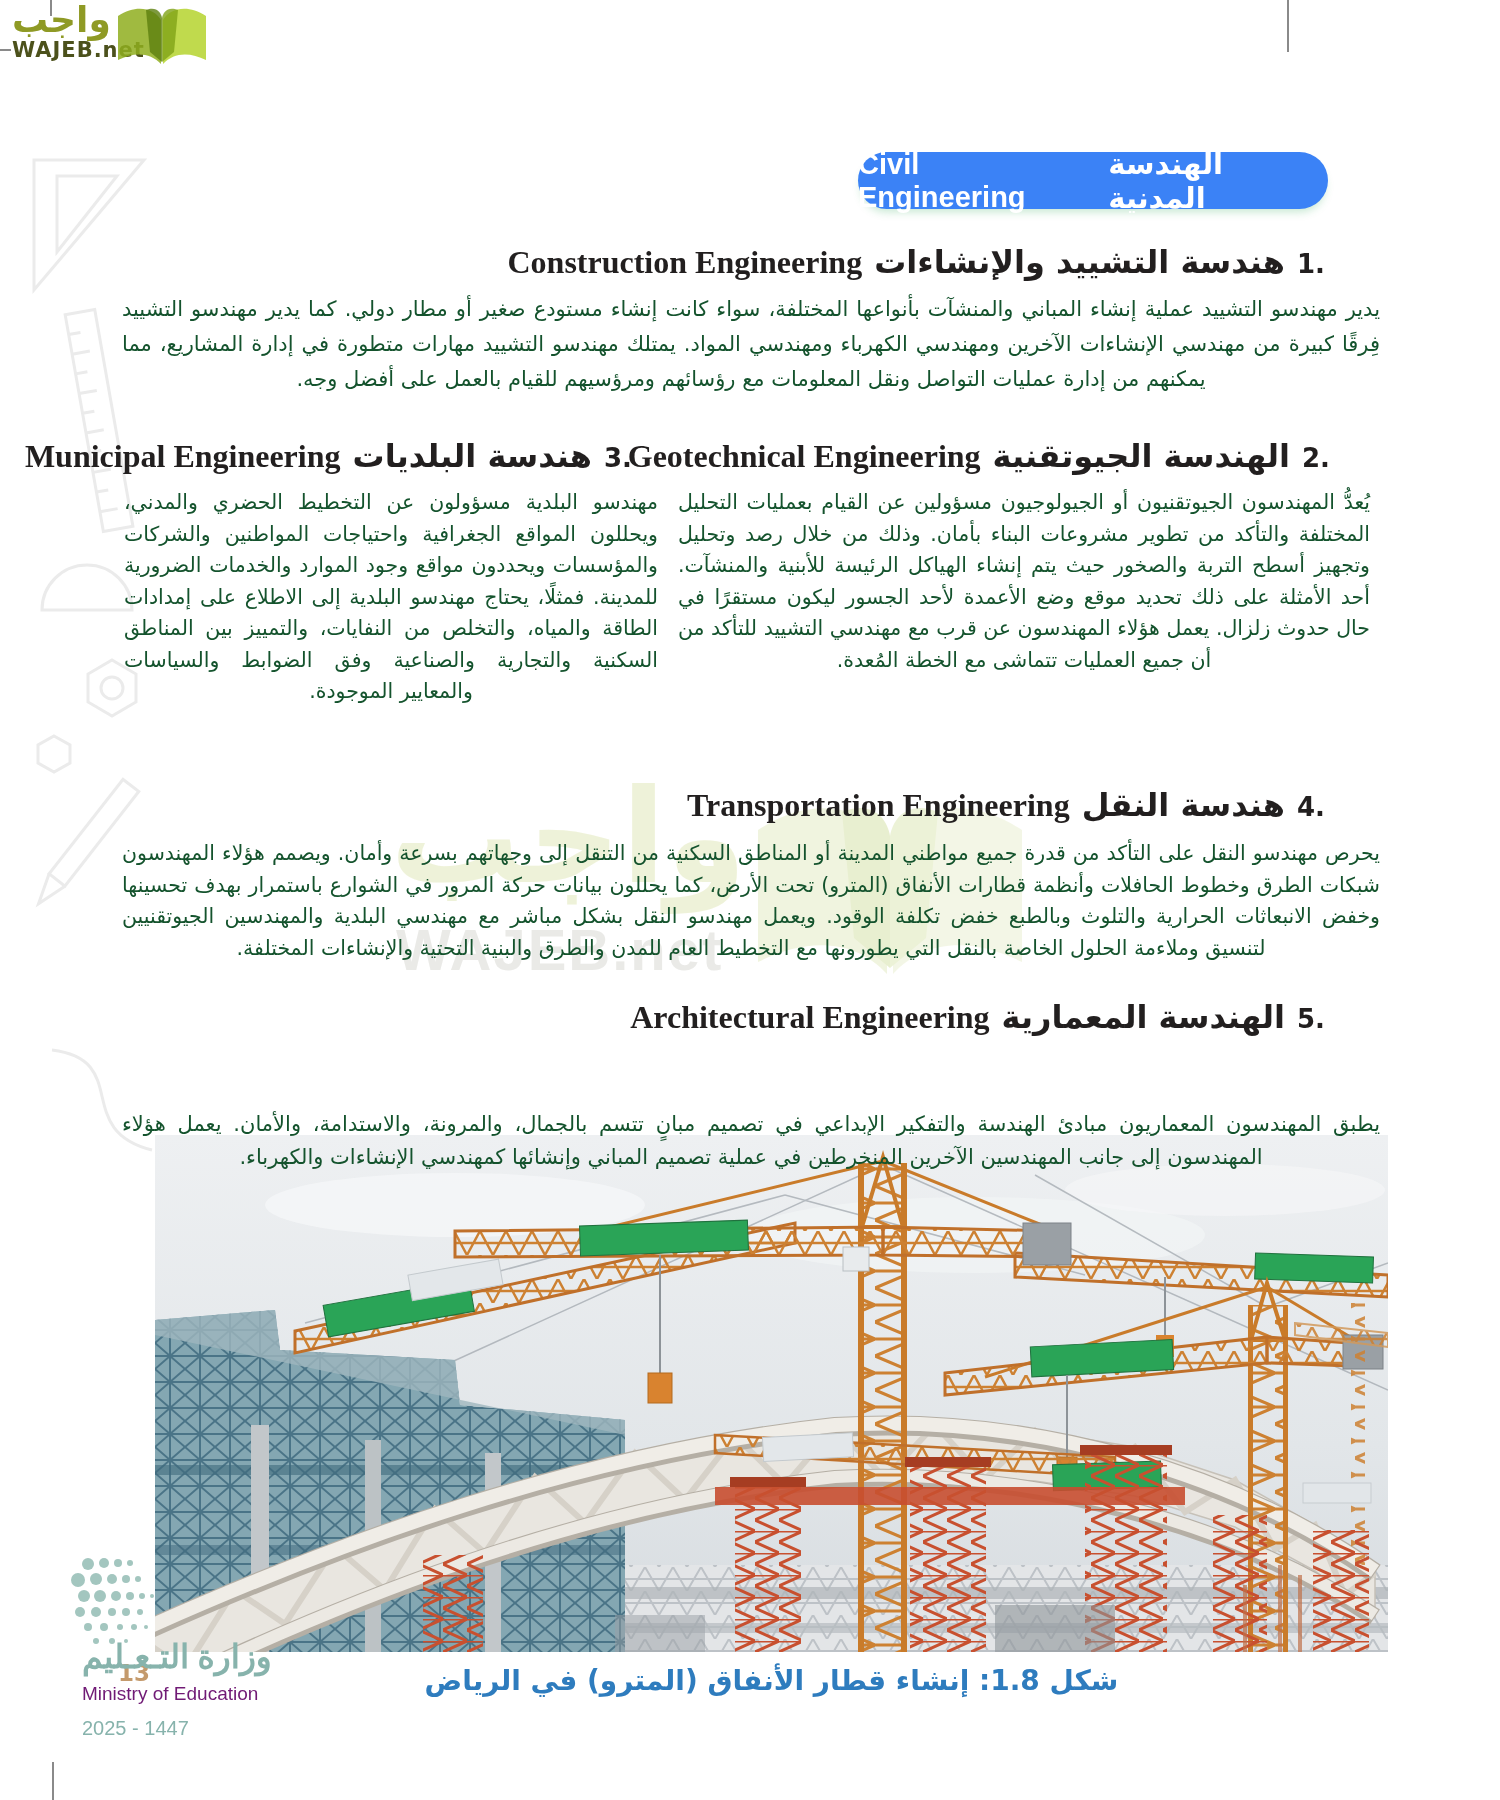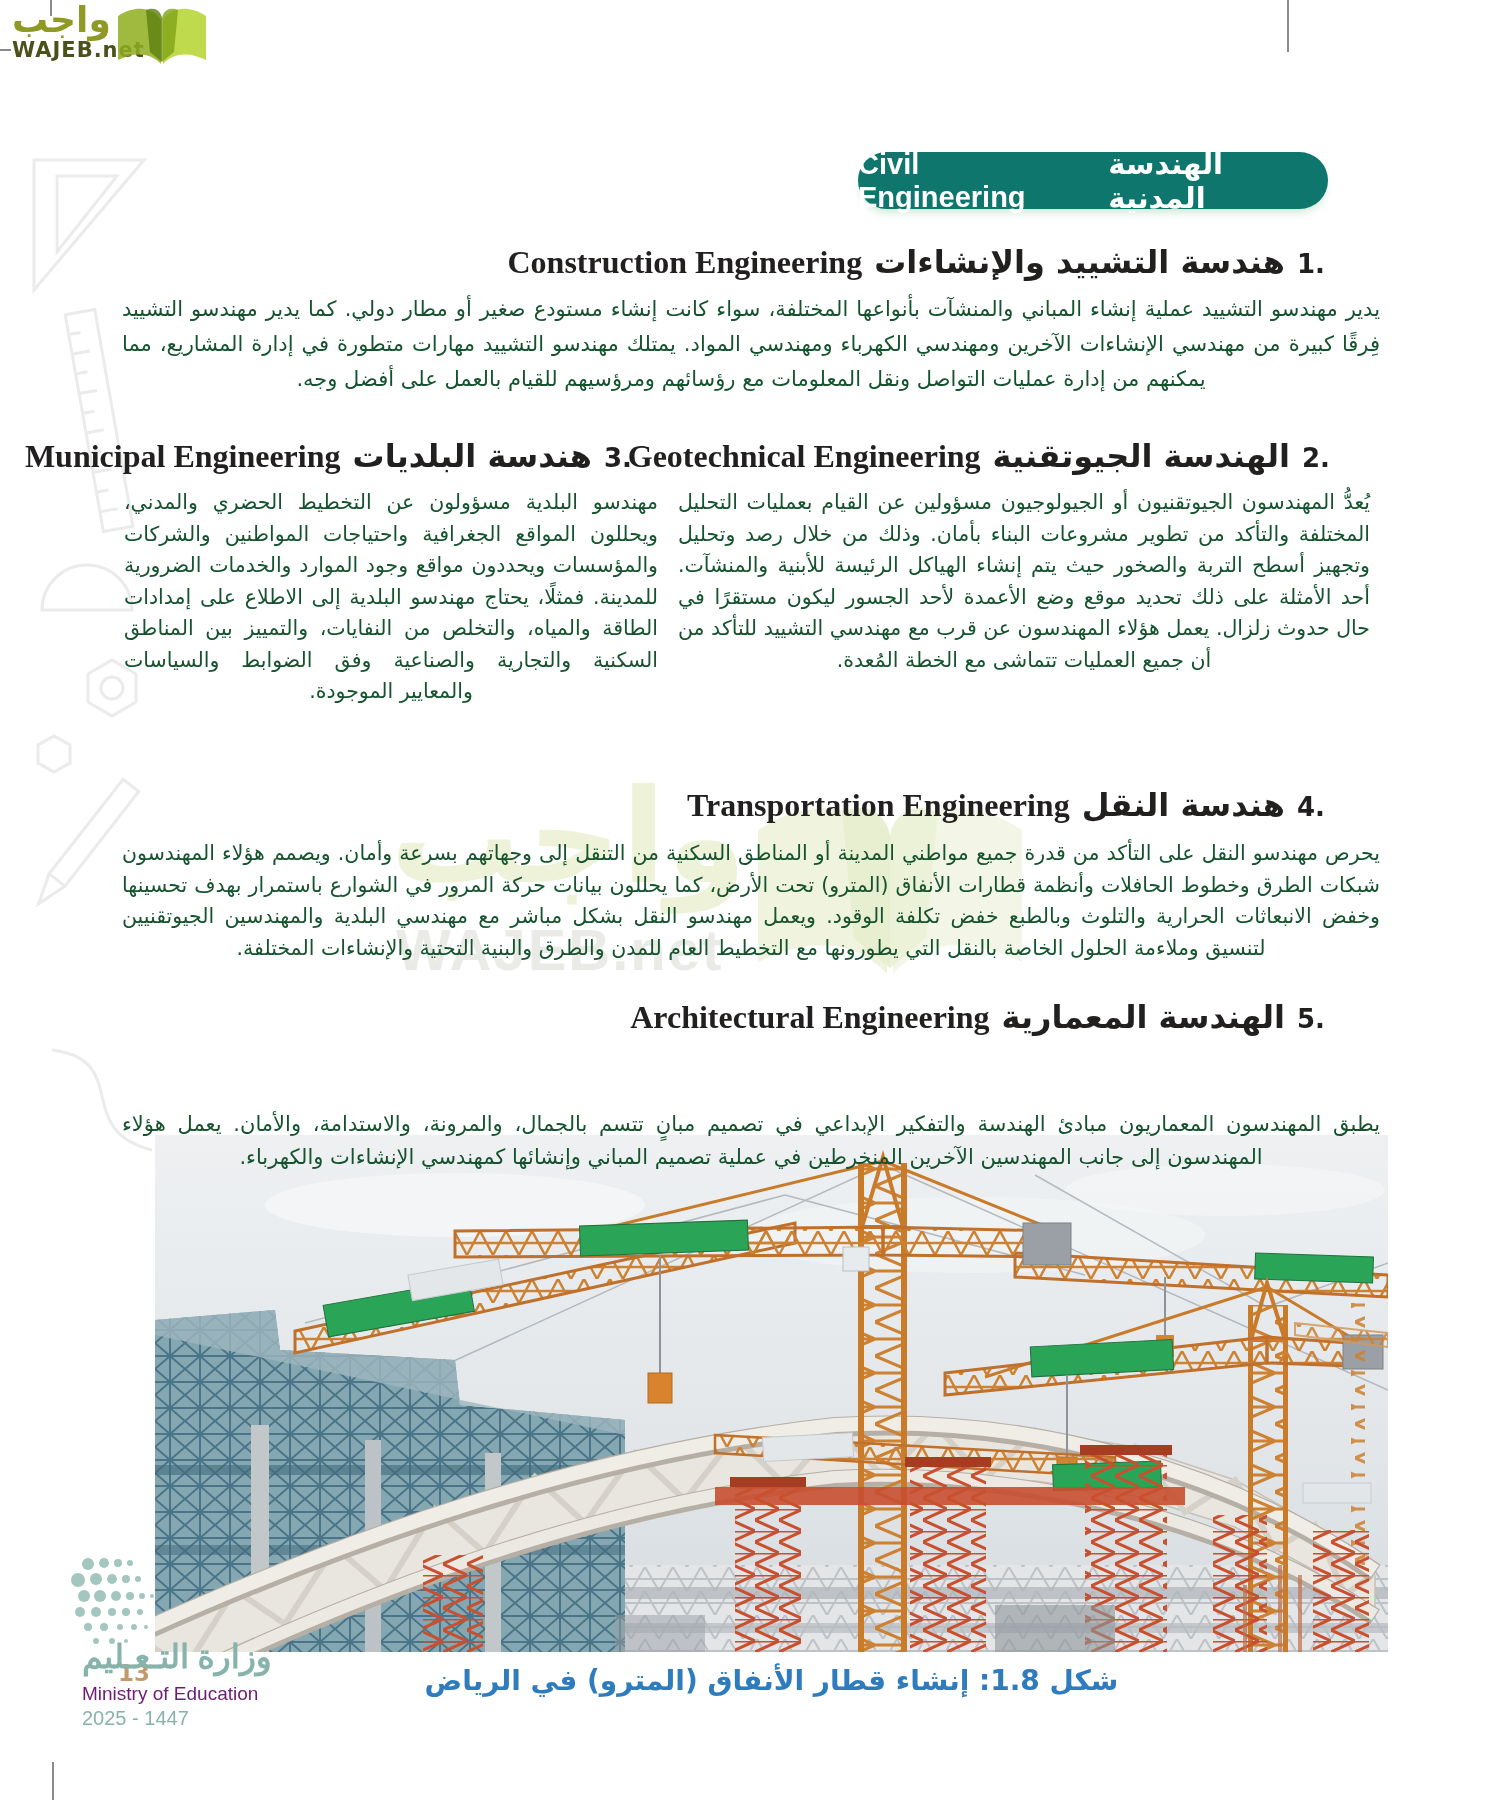--- a/index.html
+++ b/index.html
@@ -9,21 +9,21 @@
 
   
   #site-logo{left:12px;top:2px;width:210px;height:70px;}
   .logo-ar{font-size:36px;font-weight:bold;color:#8f9a25;line-height:1;}
   .logo-latin{font-size:21px;font-weight:bold;color:#4c511c;letter-spacing:1px;}
 
   
   .mark{background:#8a8a8a;}
 
   
-  #banner{left:858px;top:152px;width:470px;height:57px;background:#0f766e;
+  #banner{left:858px;top:152px;width:470px;height:57px;background:#3b82f6;
           border-radius:29px;display:flex;align-items:center;justify-content:center;
           gap:16px;direction:ltr;box-shadow:0 6px 8px -3px rgba(33,163,77,.25);}
   #banner .b-en{color:#ffffff;font-weight:bold;font-size:29px;font-family:"Liberation Sans",sans-serif;}
   #banner .b-ar{color:#ffffff;font-weight:bold;font-size:29px;}
 
   
   .sec-head{direction:rtl;display:inline-flex;align-items:baseline;gap:12px;white-space:nowrap;}
   .sec-head .h-num{font-weight:bold;font-size:26px;color:#221f1f;direction:ltr;unicode-bidi:embed;}
   .sec-head .h-ar{font-weight:bold;font-size:32px;color:#221f1f;}
   .sec-head .h-en{font-weight:bold;font-size:32px;color:#221f1f;font-family:Liberation Serif, serif;}
@@ -43,21 +43,21 @@
 
   
   #photo{left:155px;top:1135px;width:1233px;height:517px;}
   #figure-caption{left:155px;top:1664px;width:1233px;text-align:center;direction:rtl;
                   color:#2e7cbe;font-weight:bold;font-size:28px;}
 
   
   #ministry-block{left:82px;top:1640px;width:330px;}
   .moe-ar{font-size:33px;font-weight:bold;color:#87b3ac;line-height:1.05;direction:rtl;text-align:left;font-family:Liberation Serif, serif;}
   .moe-en{font-size:19px;color:#701a75;font-family:"Liberation Sans",sans-serif;margin-top:8px;}
-  .moe-years{font-size:20px;color:#87b3ac;font-family:"Liberation Sans",sans-serif;margin-top:2px;}
+  .moe-years{font-size:20px;color:#87b3ac;font-family:"Liberation Sans",sans-serif;margin-top:12px;}
   #page-number{left:118px;top:1660px;font-size:23px;font-weight:bold;color:#c49a6c;z-index:0;}
   #ministry-block{z-index:1;}
 
   
   #doodles{left:12px;top:140px;}
 </style>
 </head>
 <body>
 
 <div class="abs mark" style="left:50px;top:0;width:2px;height:16px;"></div>

